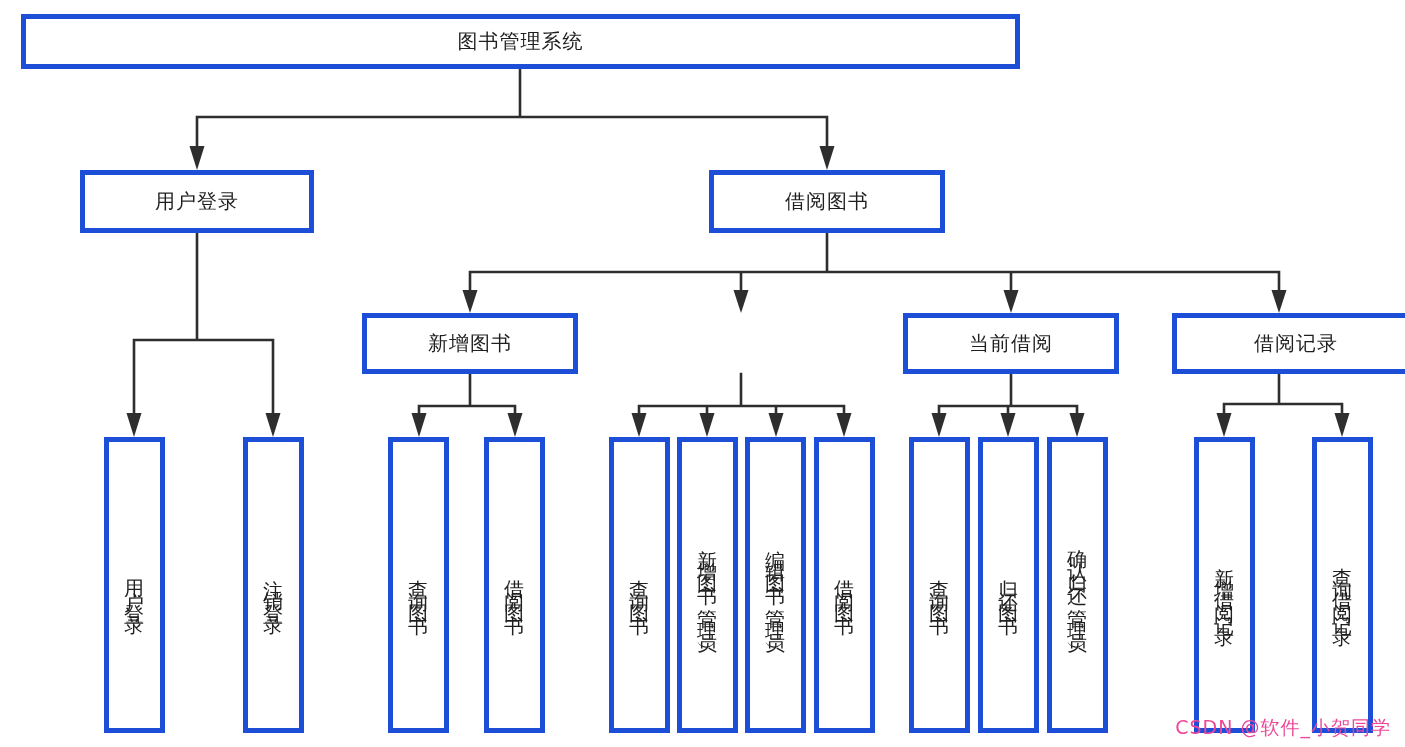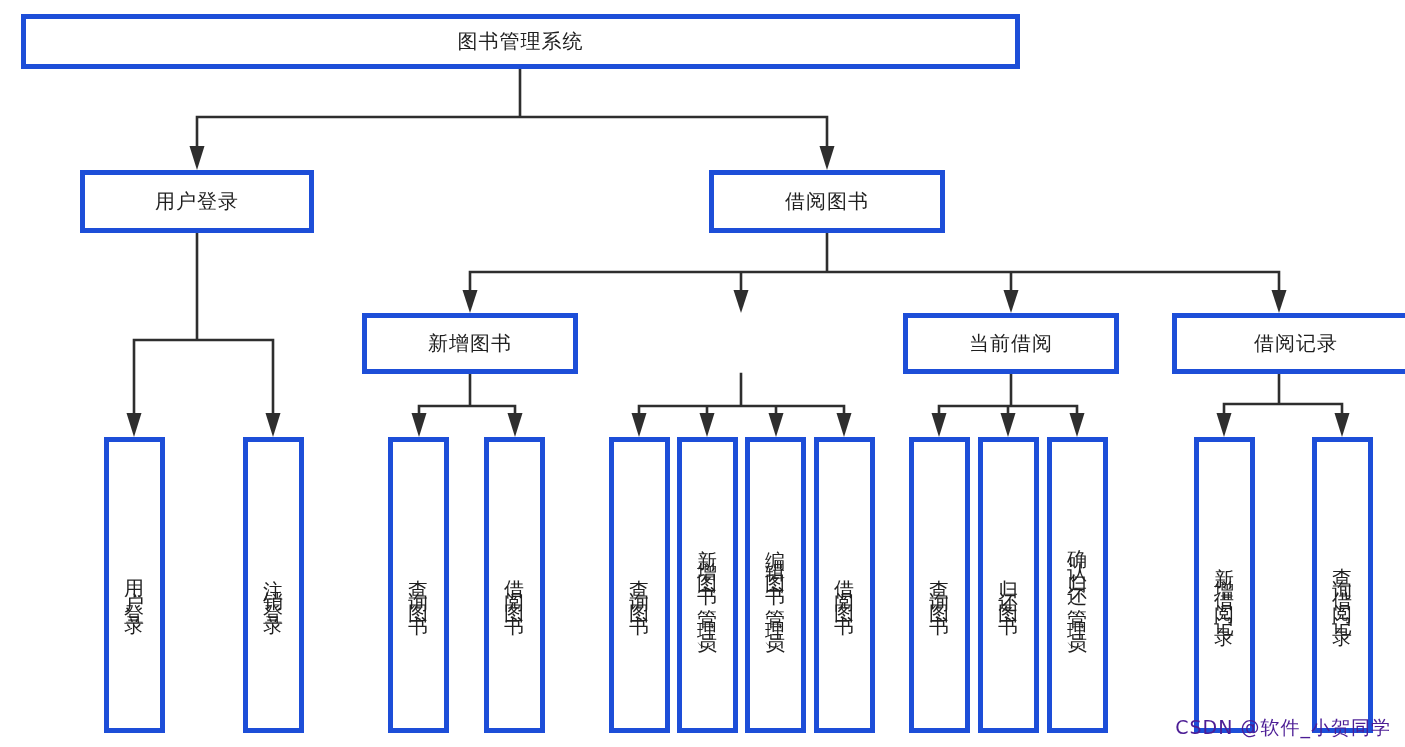--- a/index.html
+++ b/index.html
@@ -12,21 +12,21 @@
     color:#1f1f1f; text-align:center;
   }
   .box.h { font-size:20px; letter-spacing:1px; white-space:nowrap; }
   .box.v {
     writing-mode:vertical-lr; text-orientation:upright;
     font-size:20px; letter-spacing:12px; line-height:1;
     padding-top:6px;
   }
   .watermark {
     position:absolute; right:14px; bottom:6px;
-    font-size:19px; color:#4c1d95; letter-spacing:1px; white-space:nowrap;
+    font-size:19px; color:#ec4899; letter-spacing:1px; white-space:nowrap;
   }
 </style>
 </head>
 <body>
 
 <div class="stage">
 
   <svg class="connectors" viewBox="0 0 1405 747" xmlns="http://www.w3.org/2000/svg">
     <g stroke="#2e2e2e" stroke-width="2.6" fill="none" stroke-linecap="square">
 

